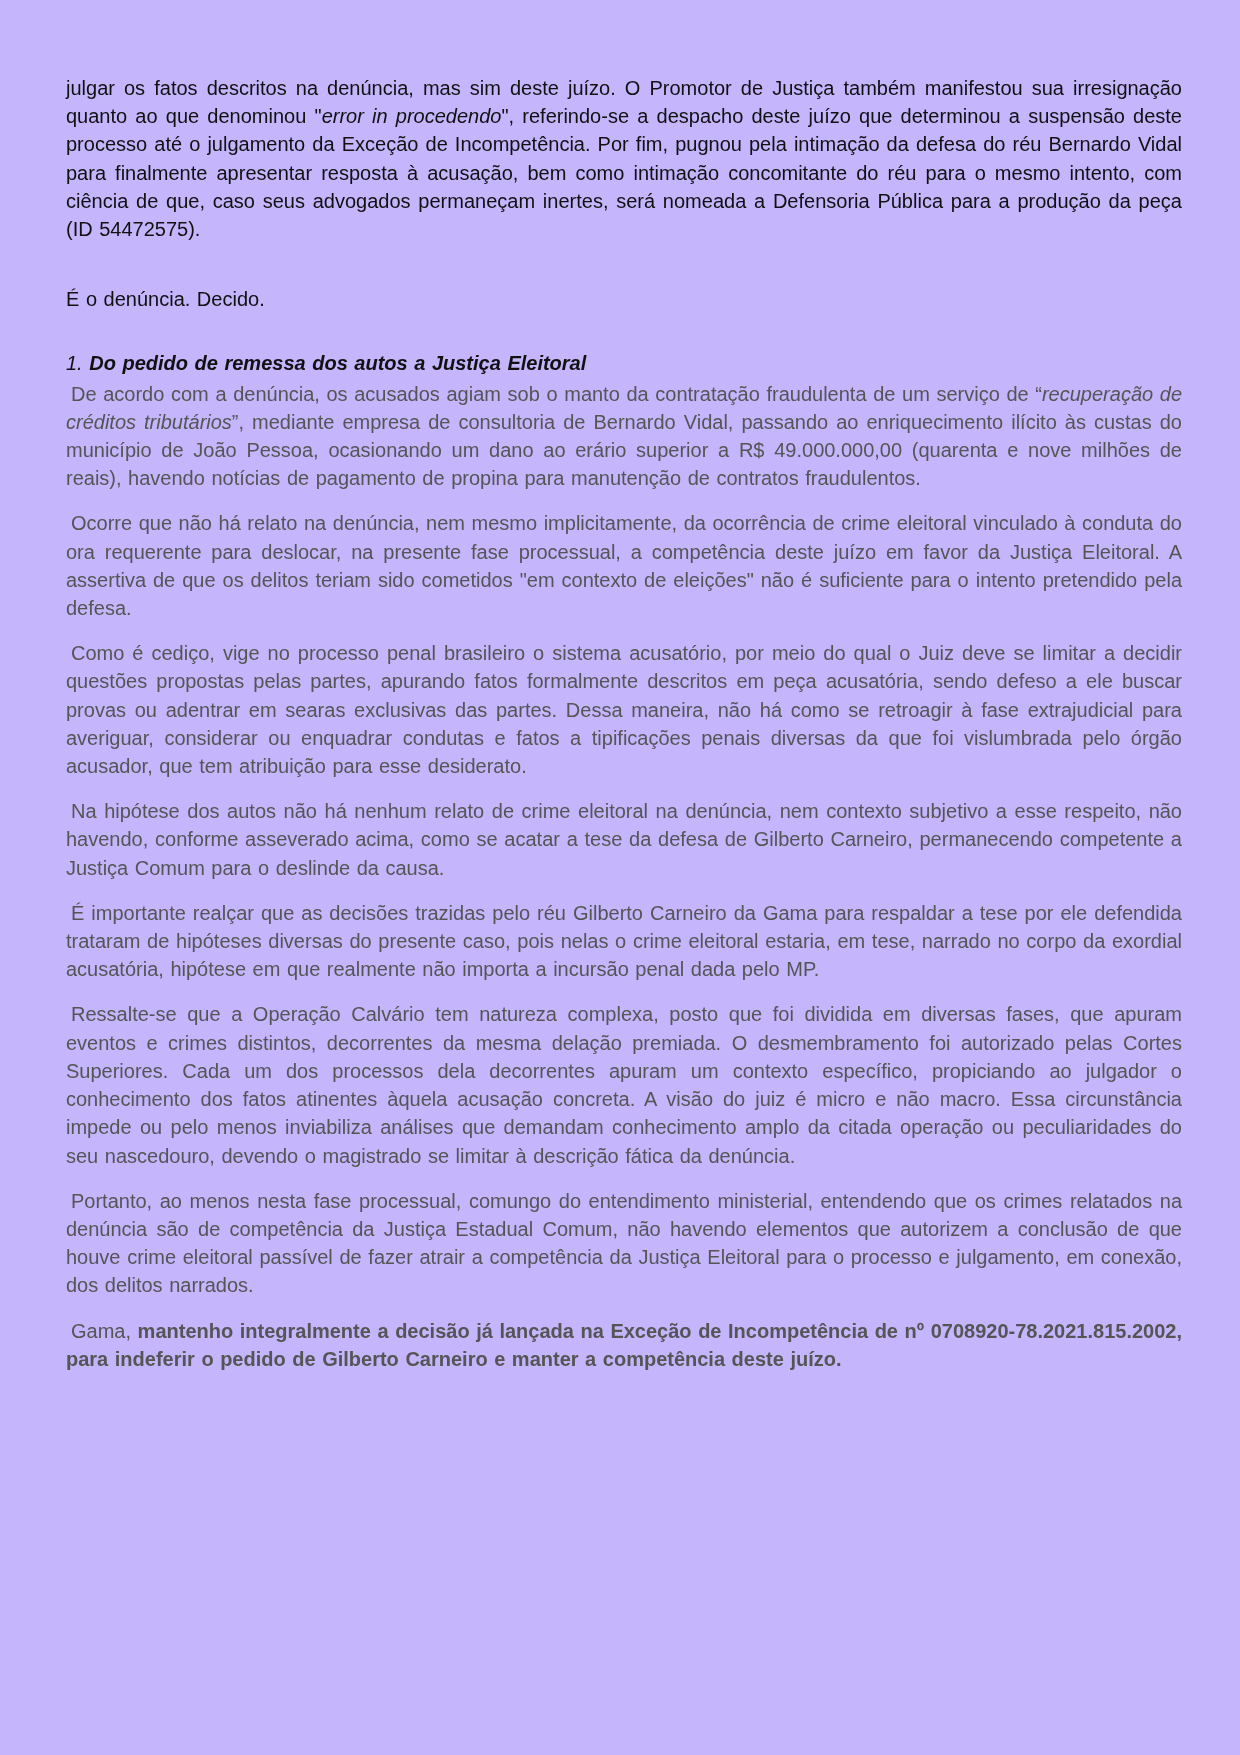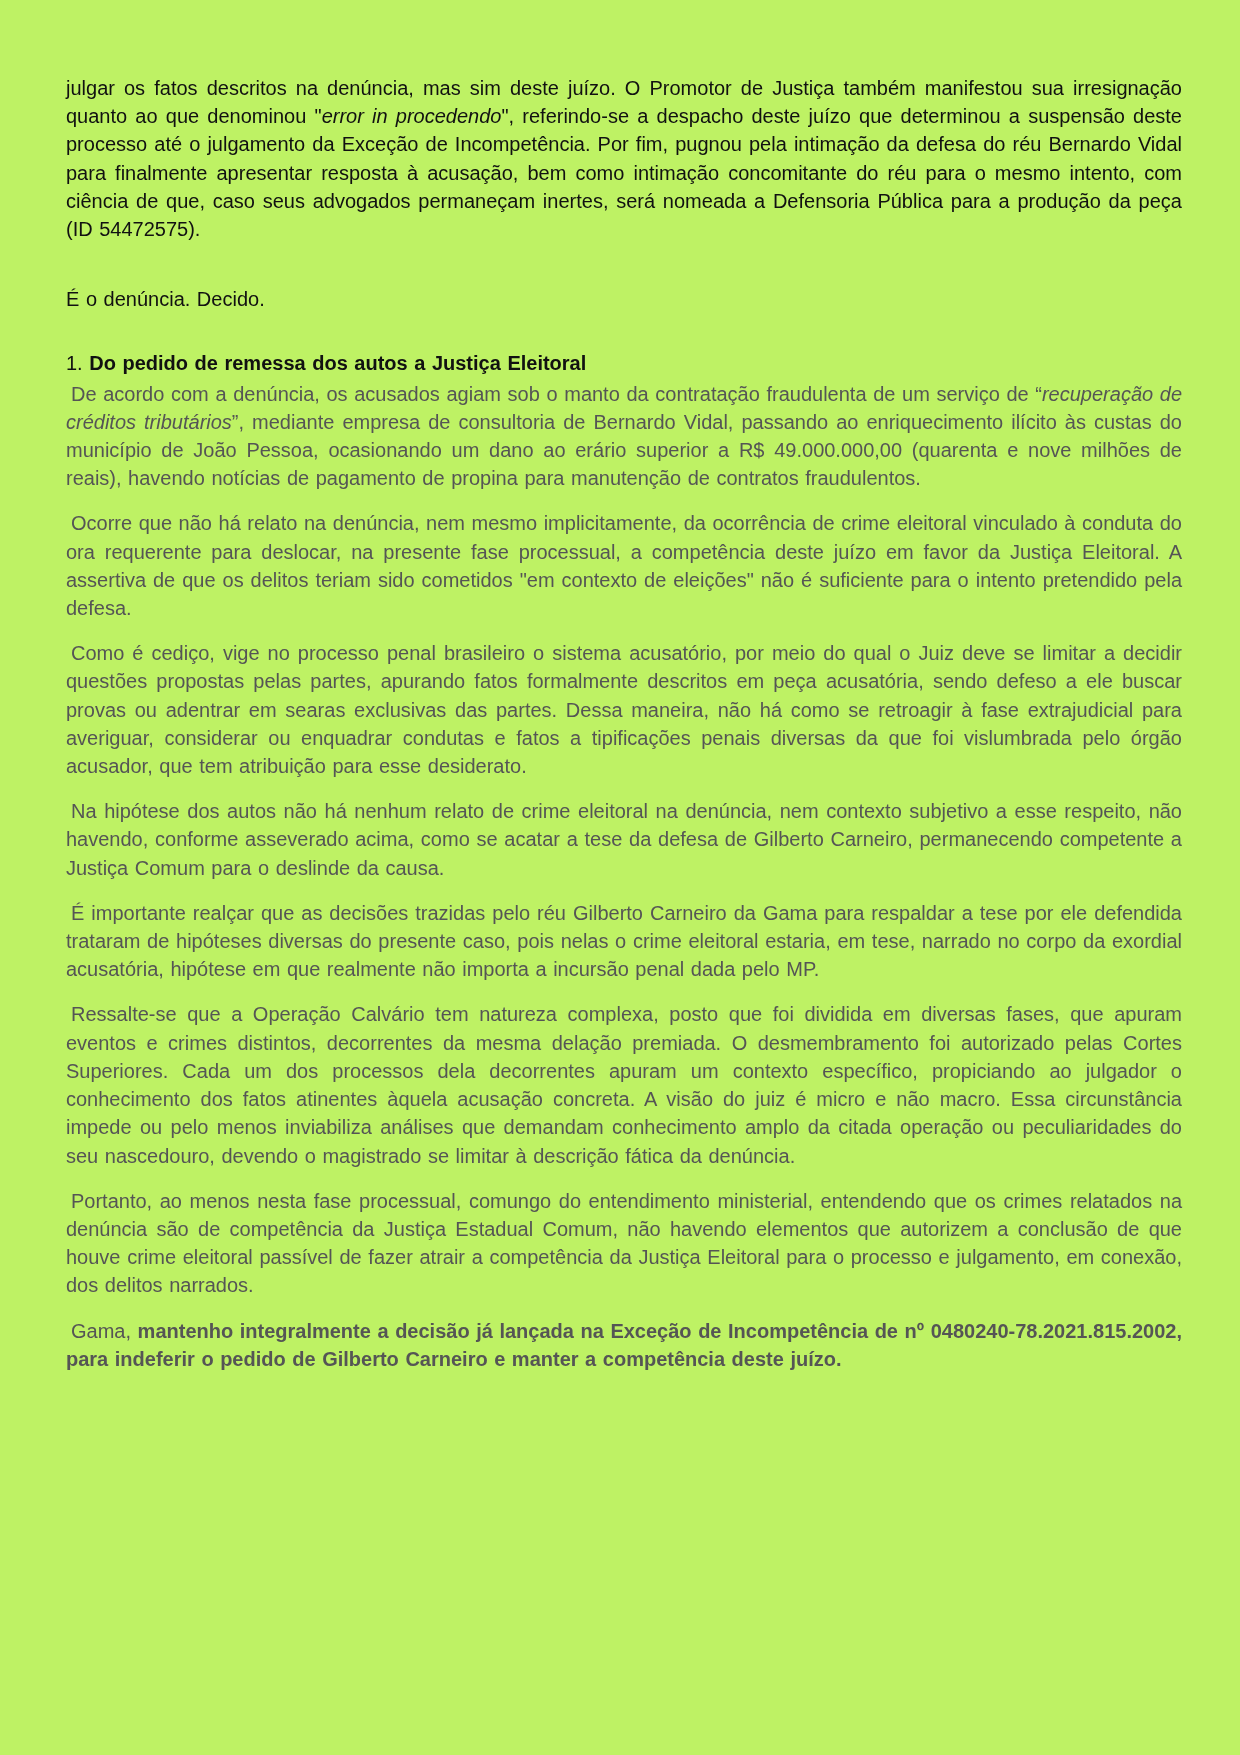--- a/index.html
+++ b/index.html
@@ -4,21 +4,21 @@
 <style>
   html, body {
     margin: 0;
     padding: 0;
     background: #ffffff;
   }
   .page {
     position: relative;
     width: 1240px;
     height: 1755px;
-    background: #bef264;
+    background: #c4b5fd;
     box-sizing: border-box;
     padding: 74px 58px 0 66px;
     overflow: hidden;
     font-family: "Liberation Sans", sans-serif;
   }
   .para {
     margin: 0;
     font-size: 20px;
     line-height: 28.2px;
     text-align: justify;
@@ -31,20 +31,21 @@
   }
   
   .para.decide {
     color: #111111;
     margin-bottom: 36px;
   }
   
   .para.heading {
     color: #111111;
     margin-bottom: 2px;
+    font-style: italic;
   }
   
   .para.body {
     color: #555555;
     margin-bottom: 17px;
     text-indent: 5px;
   }
   .seg { }
   .seg.b { font-weight: bold; }
   .seg.i { font-style: italic; }
@@ -57,15 +58,15 @@
       <p class="para intro"><span class="seg">julgar os fatos descritos na denúncia, mas sim deste juízo. O Promotor de Justiça também manifestou sua irresignação quanto ao que denominou "</span><span class="seg i">error in procedendo</span><span class="seg">", referindo-se a despacho deste juízo que determinou a suspensão deste processo até o julgamento da Exceção de Incompetência. Por fim, pugnou pela intimação da defesa do réu Bernardo Vidal para finalmente apresentar resposta à acusação, bem como intimação concomitante do réu para o mesmo intento, com ciência de que, caso seus advogados permaneçam inertes, será nomeada a Defensoria Pública para a produção da peça (ID 54472575).</span></p>
       <p class="para decide"><span class="seg">É o denúncia. Decido.</span></p>
       <p class="para heading"><span class="seg">1. </span><span class="seg b">Do pedido de remessa dos autos a Justiça Eleitoral</span></p>
       <p class="para body"><span class="seg">De acordo com a denúncia, os acusados agiam sob o manto da contratação fraudulenta de um serviço de “</span><span class="seg i">recuperação de créditos tributários</span><span class="seg">”, mediante empresa de consultoria de Bernardo Vidal, passando ao enriquecimento ilícito às custas do município de João Pessoa, ocasionando um dano ao erário superior a R$ 49.000.000,00 (quarenta e nove milhões de reais), havendo notícias de pagamento de propina para manutenção de contratos fraudulentos.</span></p>
       <p class="para body"><span class="seg">Ocorre que não há relato na denúncia, nem mesmo implicitamente, da ocorrência de crime eleitoral vinculado à conduta do ora requerente para deslocar, na presente fase processual, a competência deste juízo em favor da Justiça Eleitoral. A assertiva de que os delitos teriam sido cometidos "em contexto de eleições" não é suficiente para o intento pretendido pela defesa.</span></p>
       <p class="para body"><span class="seg">Como é cediço, vige no processo penal brasileiro o sistema acusatório, por meio do qual o Juiz deve se limitar a decidir questões propostas pelas partes, apurando fatos formalmente descritos em peça acusatória, sendo defeso a ele buscar provas ou adentrar em searas exclusivas das partes. Dessa maneira, não há como se retroagir à fase extrajudicial para averiguar, considerar ou enquadrar condutas e fatos a tipificações penais diversas da que foi vislumbrada pelo órgão acusador, que tem atribuição para esse desiderato.</span></p>
       <p class="para body"><span class="seg">Na hipótese dos autos não há nenhum relato de crime eleitoral na denúncia, nem contexto subjetivo a esse respeito, não havendo, conforme asseverado acima, como se acatar a tese da defesa de Gilberto Carneiro, permanecendo competente a Justiça Comum para o deslinde da causa.</span></p>
       <p class="para body"><span class="seg">É importante realçar que as decisões trazidas pelo réu Gilberto Carneiro da Gama para respaldar a tese por ele defendida trataram de hipóteses diversas do presente caso, pois nelas o crime eleitoral estaria, em tese, narrado no corpo da exordial acusatória, hipótese em que realmente não importa a incursão penal dada pelo MP.</span></p>
       <p class="para body"><span class="seg">Ressalte-se que a Operação Calvário tem natureza complexa, posto que foi dividida em diversas fases, que apuram eventos e crimes distintos, decorrentes da mesma delação premiada. O desmembramento foi autorizado pelas Cortes Superiores. Cada um dos processos dela decorrentes apuram um contexto específico, propiciando ao julgador o conhecimento dos fatos atinentes àquela acusação concreta. A visão do juiz é micro e não macro. Essa circunstância impede ou pelo menos inviabiliza análises que demandam conhecimento amplo da citada operação ou peculiaridades do seu nascedouro, devendo o magistrado se limitar à descrição fática da denúncia.</span></p>
       <p class="para body"><span class="seg">Portanto, ao menos nesta fase processual, comungo do entendimento ministerial, entendendo que os crimes relatados na denúncia são de competência da Justiça Estadual Comum, não havendo elementos que autorizem a conclusão de que houve crime eleitoral passível de fazer atrair a competência da Justiça Eleitoral para o processo e julgamento, em conexão, dos delitos narrados.</span></p>
-      <p class="para body"><span class="seg">Gama, </span><span class="seg b">mantenho integralmente a decisão já lançada na Exceção de Incompetência de nº 0480240-78.2021.815.2002, para indeferir o pedido de Gilberto Carneiro e manter a competência deste juízo.</span></p>
+      <p class="para body"><span class="seg">Gama, </span><span class="seg b">mantenho integralmente a decisão já lançada na Exceção de Incompetência de nº 0708920-78.2021.815.2002, para indeferir o pedido de Gilberto Carneiro e manter a competência deste juízo.</span></p>
     </div>
 </div>
 
 </body></html>

